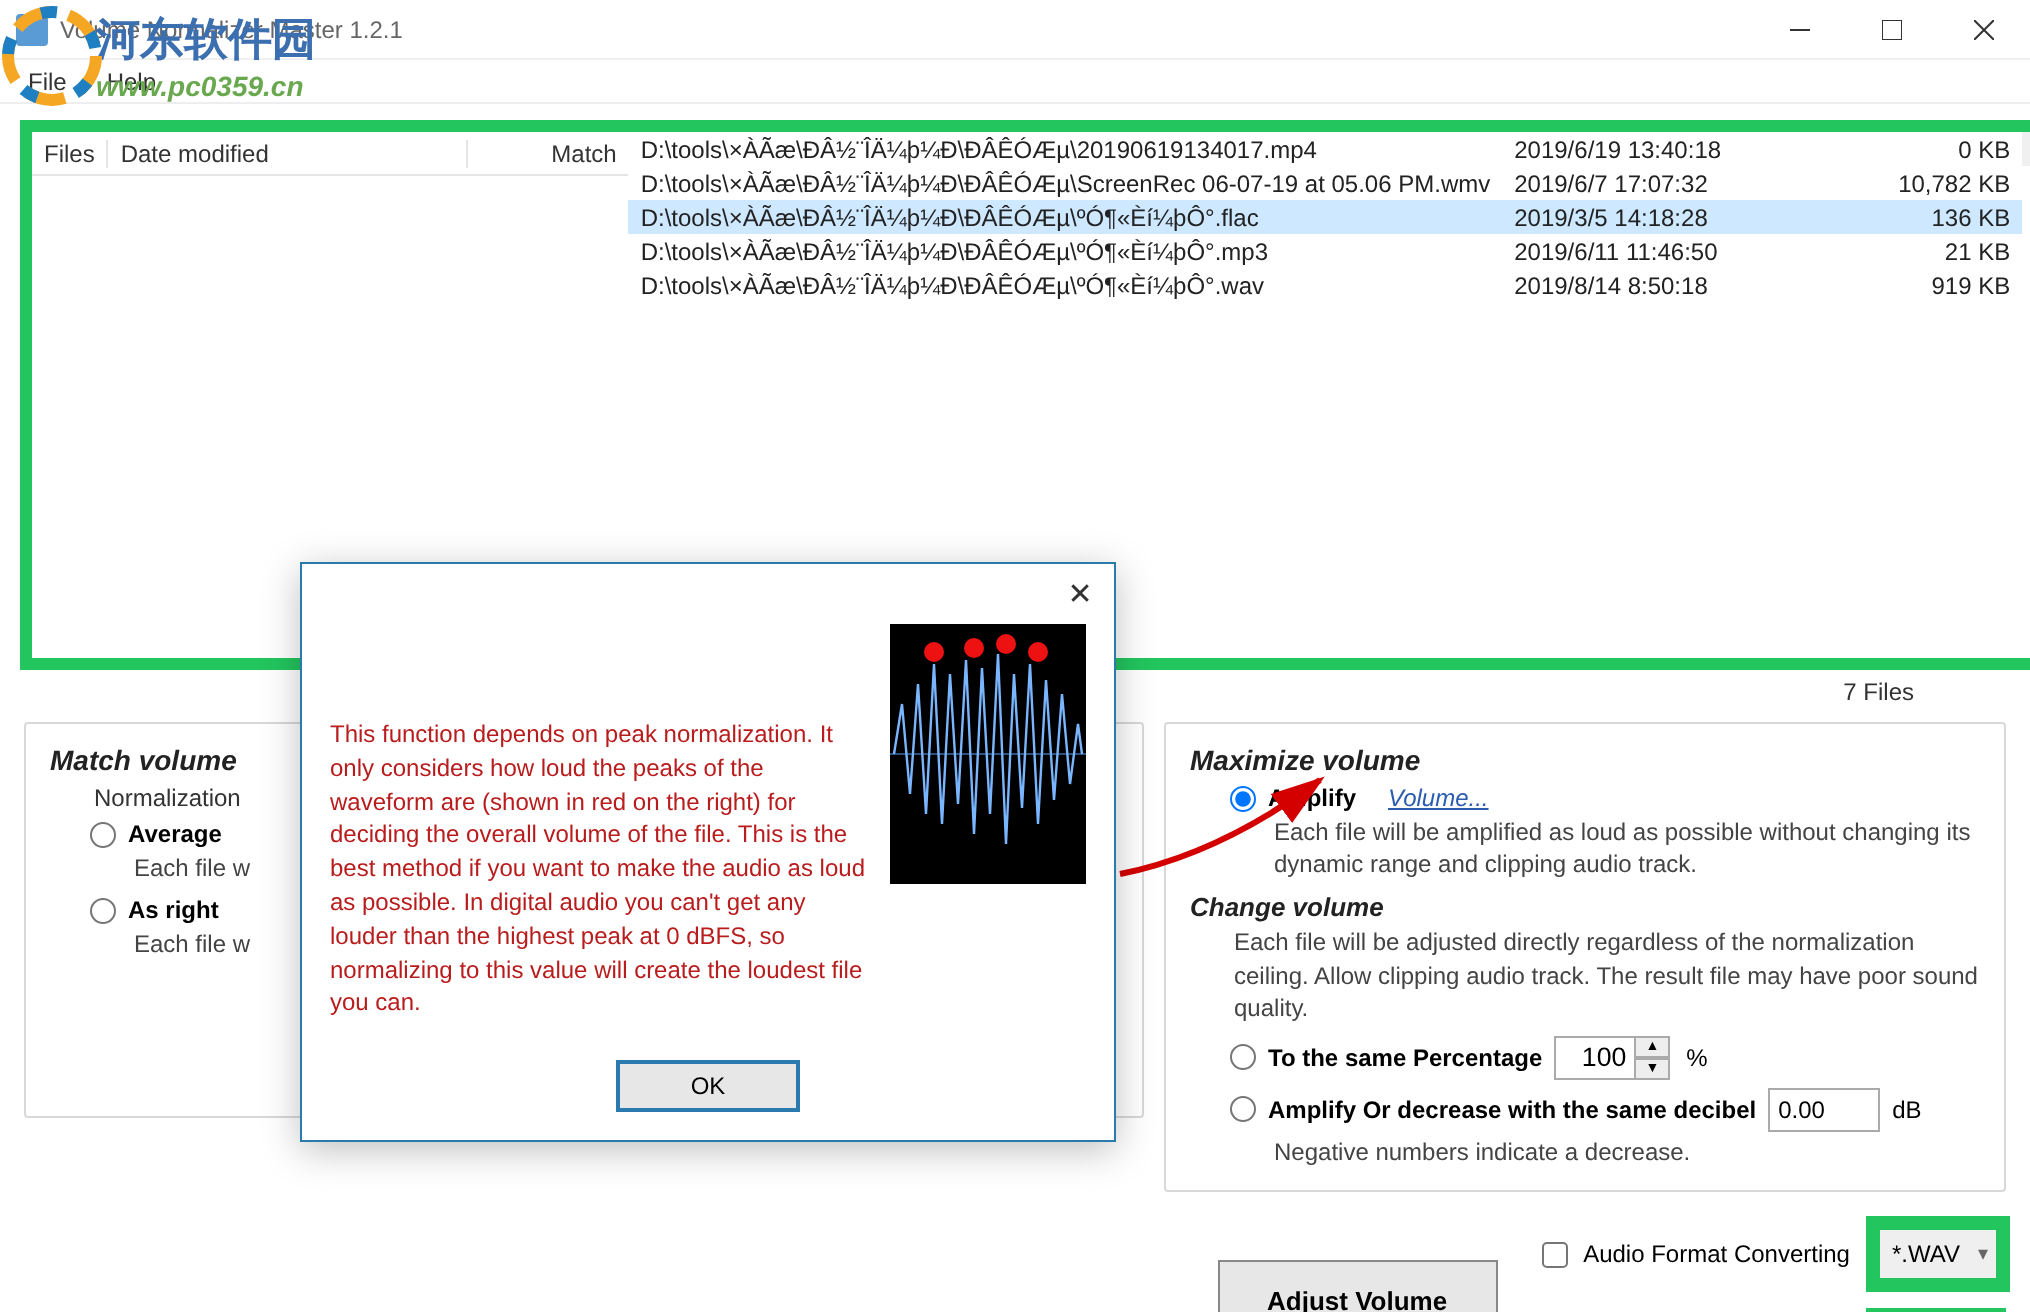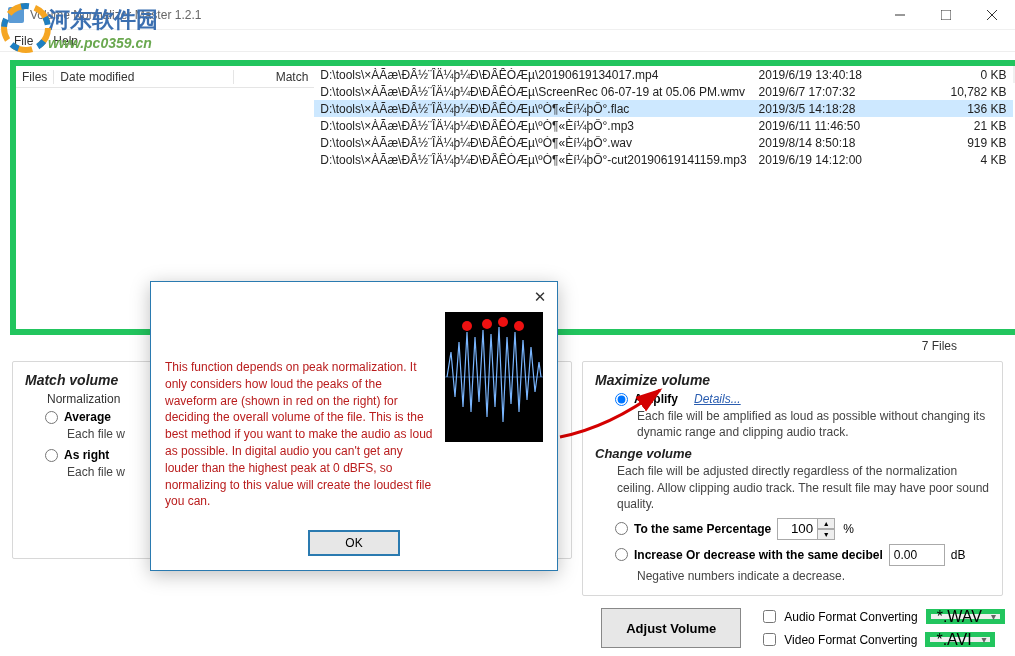--- a/index.html
+++ b/index.html
@@ -59,21 +59,21 @@
 .link { color: #2a5db0; font-style: italic; text-decoration: underline; margin-left: 10px; }
 .num-input { width: 56px; height: 22px; border: 1px solid #aaa; padding: 0 4px; font-size:12px; }
 .spin { width:60px; display:inline-flex; }
 .spin input { width:40px; height:22px; border:1px solid #aaa; border-right:none; text-align:right; padding-right:4px;}
 .spin .spins { width:18px; display:flex; flex-direction:column; }
 .spin .sp { height:11px; border:1px solid #aaa; background:#eee; font-size:7px; display:flex; align-items:center; justify-content:center;}
 
 .action-row { display: flex; align-items: center; gap: 22px; padding: 12px 0 0 0; justify-content: flex-end; }
 .adjust-btn { width: 140px; height: 40px; border: 1px solid #888; background: #e7e7e7; font-weight: bold; font-size: 13px; }
 .check-row { display: flex; align-items: center; gap: 8px; }
-.combo { height: 15px; border: 5px solid #22c55e; background: #efefef; padding: 0 18px 0 6px; position: relative; font-size:16px; display:inline-flex; align-items:center; min-width:70px;}
+.combo { height: 38px; border: 7px solid #22c55e; background: #efefef; padding: 0 18px 0 6px; position: relative; font-size:12px; display:inline-flex; align-items:center; min-width:70px;}
 .combo::after { content:"▾"; position:absolute; right:4px; color:#666; font-size:10px;}
 
 .modal { position: absolute; left: 150px; top: 281px; width: 408px; background: #fff; border: 1px solid #2a7ab0; z-index: 100; box-shadow: 0 4px 18px rgba(0,0,0,.25); }
 .modal-title { height: 30px; display: flex; justify-content: flex-end; align-items: center; padding: 0 2px; }
 .modal-close { width: 30px; height: 26px; display:flex; align-items:center; justify-content:center; font-size:15px; color:#333; }
 .modal-body { display: flex; padding: 0 14px 10px 14px; gap: 10px; }
 .modal-text { flex:1; font-size: 12px; color: #b91c1c; line-height: 1.4; margin-top: 47px; }
 .modal-img { width: 98px; height: 130px; background: #000; position: relative; overflow:hidden; }
 .modal-ok { width: 92px; height: 26px; margin: 10px auto 14px auto; display: block; border: 2px solid #2a7ab0; background: #e7e7e7; font-size:12px; }
 
@@ -152,25 +152,20 @@
           <div class="fl-row">
             <div class="fl-c files">D:\tools\×ÀÃæ\ÐÂ½¨ÎÄ¼þ¼Ð\ÐÂÊÓÆµ\ºÓ¶«Èí¼þÔ°.mp3</div>
             <div class="fl-c date">2019/6/11 11:46:50</div>
             <div class="fl-c size">21 KB</div>
           </div>
           <div class="fl-row">
             <div class="fl-c files">D:\tools\×ÀÃæ\ÐÂ½¨ÎÄ¼þ¼Ð\ÐÂÊÓÆµ\ºÓ¶«Èí¼þÔ°.wav</div>
             <div class="fl-c date">2019/8/14 8:50:18</div>
             <div class="fl-c size">919 KB</div>
           </div>
-          <div class="fl-row">
-            <div class="fl-c files">D:\tools\×ÀÃæ\ÐÂ½¨ÎÄ¼þ¼Ð\ÐÂÊÓÆµ\ºÓ¶«Èí¼þÔ°-cut20190619141159.mp3</div>
-            <div class="fl-c date">2019/6/19 14:12:00</div>
-            <div class="fl-c size">4 KB</div>
-          </div>
         </div>
       <div class="fl-scroll">
         <div class="arrow">◂</div>
         <div class="track"></div>
         <div class="arrow">▸</div>
       </div>
     </div>
     <div class="side-btns">
       <div class="side-btn">
           <span>＋</span>
@@ -204,40 +199,40 @@
         <label>As right</label>
       </div>
       <div class="desc">Each file w</div>
     </div>
 
     <div class="group right-group">
       <div class="group-title">Maximize volume</div>
       <div class="radio-row">
         <input type="radio" name="max" checked="" style="">
         <label>Amplify</label>
-        <a class="link">Details...</a>
+        <a class="link">Volume...</a>
       </div>
       <div class="desc">Each file will be amplified as loud as possible without changing its dynamic range and clipping audio track.</div>
       <div class="section-sub">Change volume</div>
       <div class="desc" style="margin-left:22px">Each file will be adjusted directly regardless of the normalization ceiling. Allow clipping audio track. The result file may have poor sound quality.</div>
       <div class="radio-row">
         <input type="radio" name="max" style="">
         <label>To the same Percentage</label>
         <span class="spin">
           <input value="100" style="">
           <span class="spins">
               <span class="sp">▲</span>
               <span class="sp">▼</span>
             </span>
         </span>
         <span>%</span>
       </div>
       <div class="radio-row">
         <input type="radio" name="max" style="">
-        <label>Increase Or decrease with the same decibel</label>
+        <label>Amplify Or decrease with the same decibel</label>
         <input class="num-input" value="0.00" style="">
         <span>dB</span>
       </div>
       <div class="desc" style="margin-left:42px">Negative numbers indicate a decrease.</div>
     </div>
   </div>
 
   <div class="action-row">
     <button class="adjust-btn">Adjust Volume</button>
     <div style="display:flex; flex-direction:column; gap:8px;">

